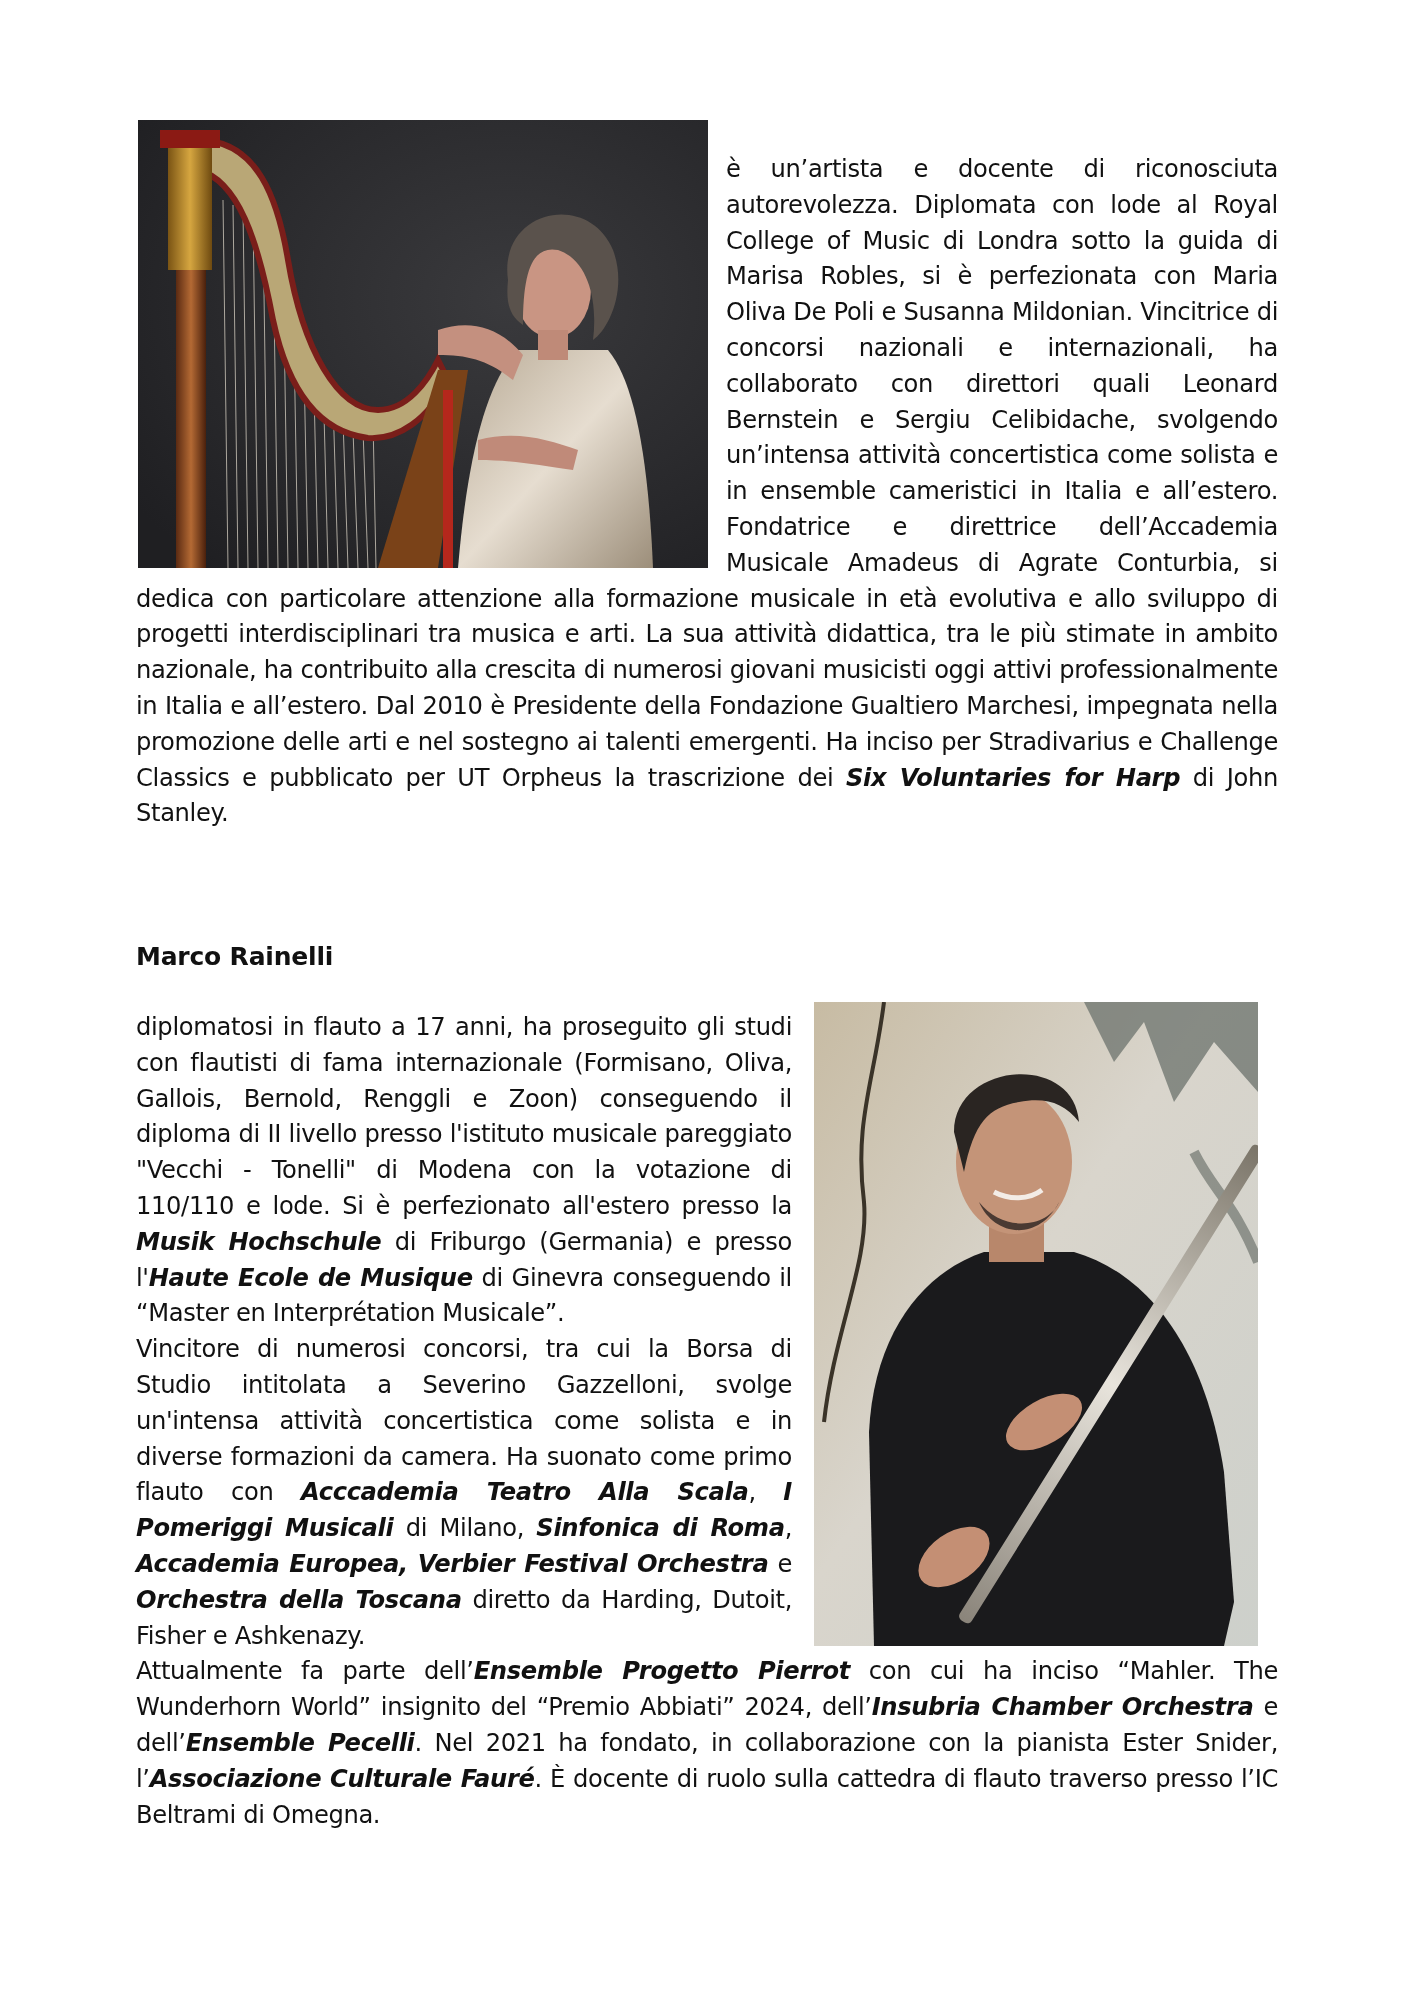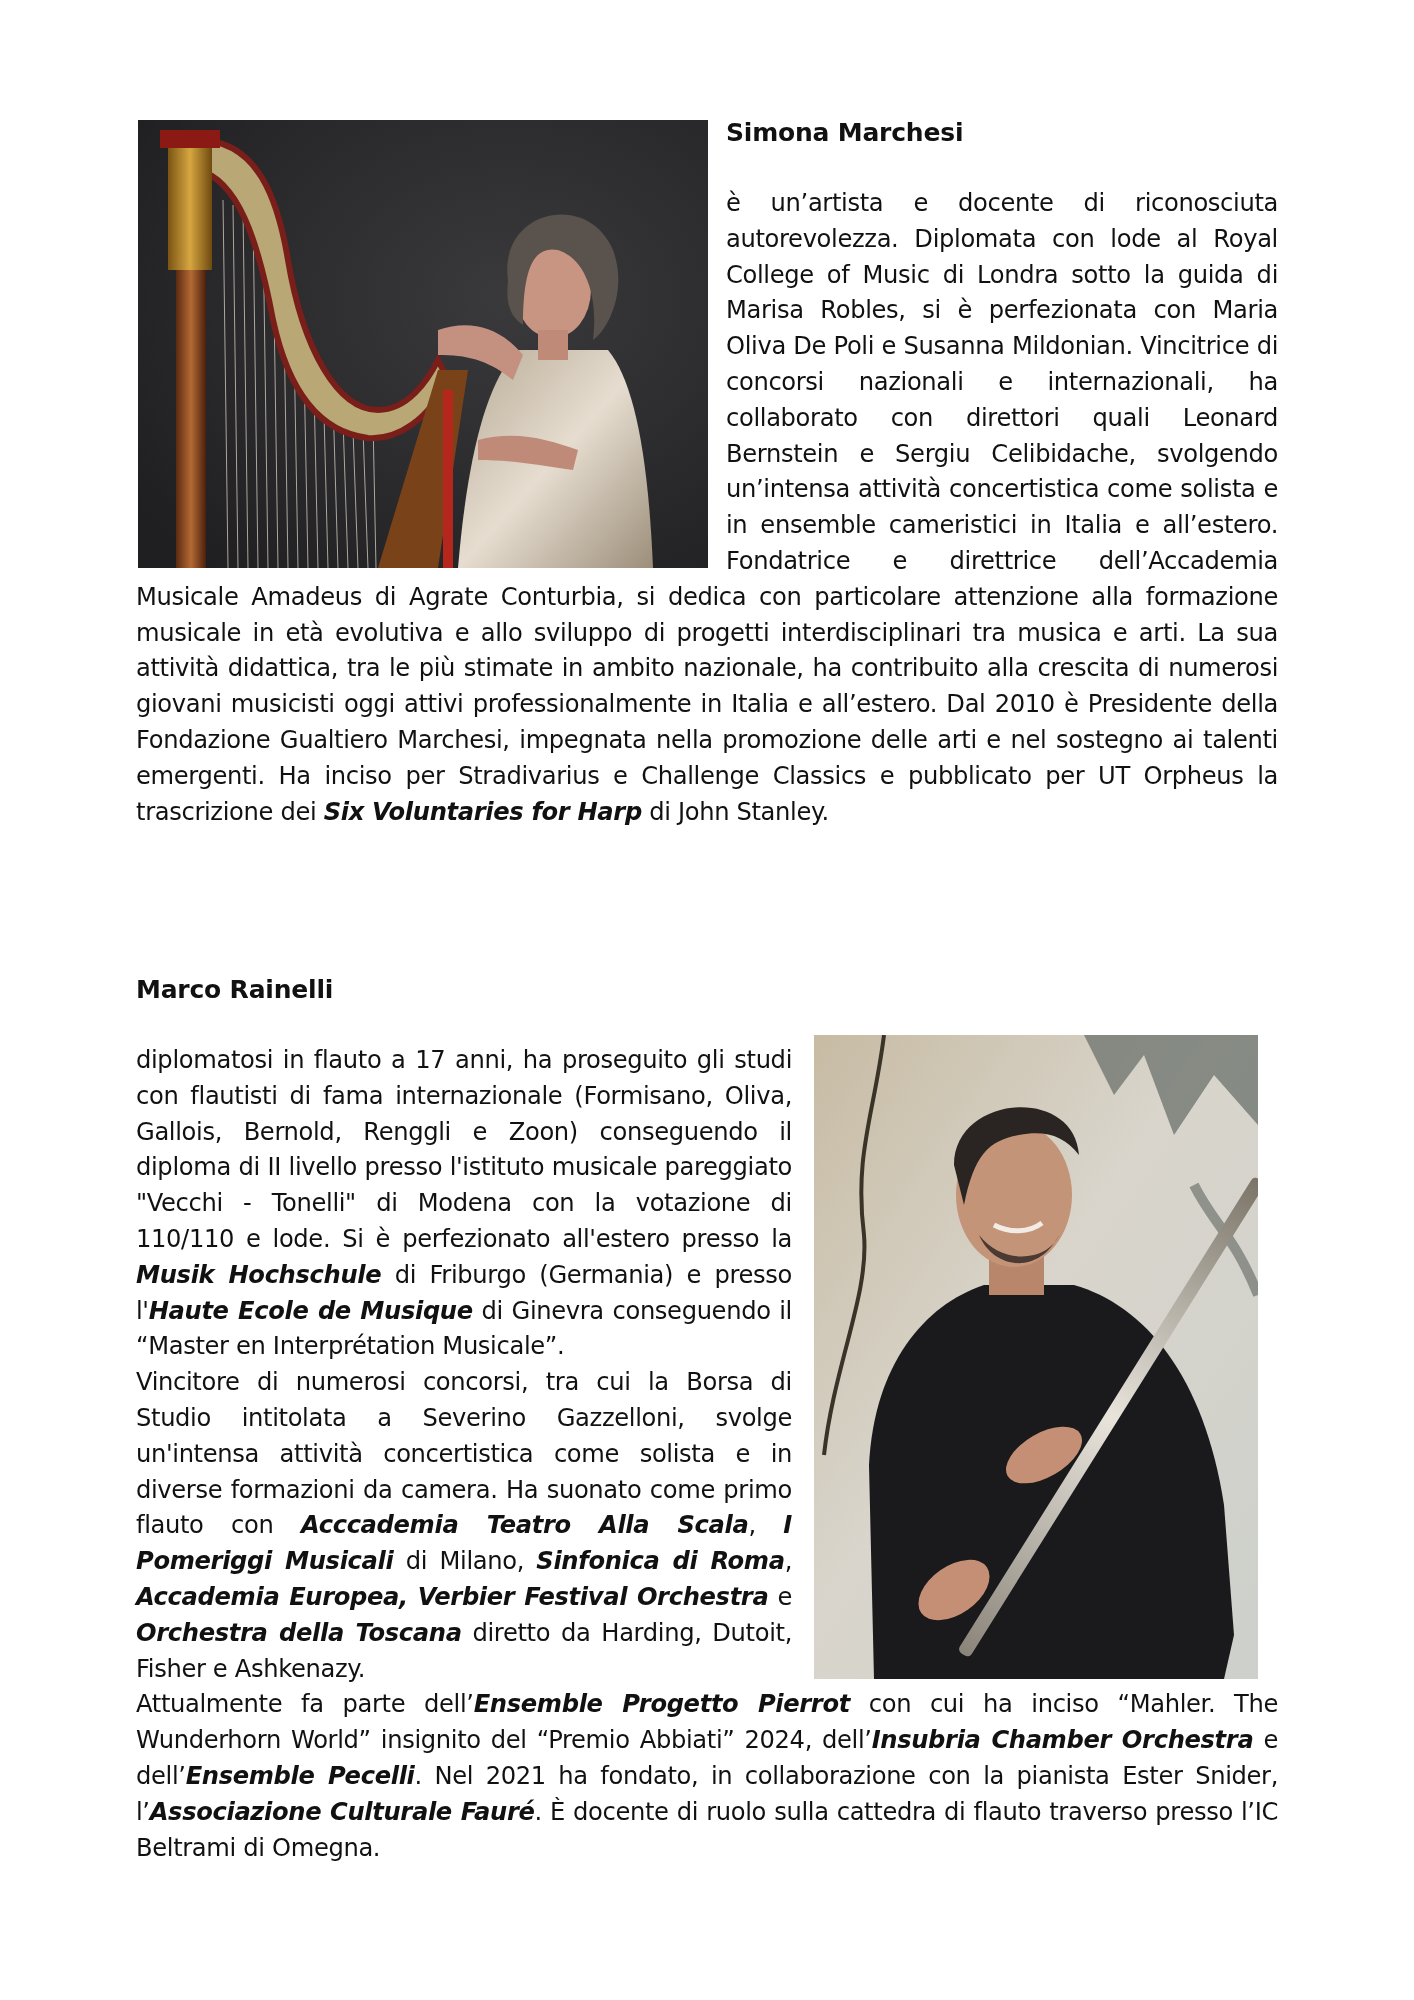--- a/index.html
+++ b/index.html
@@ -11,21 +11,21 @@
   .name { font-weight: bold; font-size: 25px; line-height: 34px; letter-spacing: -0.2px; }
   .text { font-size: 24.2px; line-height: 35.8px; text-align: justify; letter-spacing: -0.35px; word-spacing: 0px; }
   .text i { font-style: italic; font-weight: bold; }
   
   #bio-marchesi { top: 116px; }
   .photo { float: left; }
   .photo-harp { width: 570px; height: 448px; margin: 4px 18px 4px 2px; }
   #bio-marchesi .name { margin-left: 590px; height: 34px; }
   #bio-marchesi .spacer { height: 36px; }
   
-  #bio-rainelli { top: 973px; }
+  #bio-rainelli { top: 940px; }
   #bio-rainelli .name { height: 34px; }
   #bio-rainelli .spacer { height: 36px; }
   .photo-flute { float: right; width: 444px; height: 644px; margin: -8px 20px 6px 22px; }
   svg { display: block; }
 </style>
 </head>
 <body>
 
 <div class="page">
 
@@ -84,21 +84,20 @@
         <rect x="305" y="270" width="10" height="178" fill="#b5271c"></rect>
 
         <path d="M320 448 C 330 330, 350 260, 380 230 L 470 230 C 495 260, 510 330, 515 448 Z" fill="url(#dress)"></path>
         <ellipse cx="415" cy="170" rx="38" ry="48" fill="#c99583"></ellipse>
         <path d="M370 160 C 360 90, 450 70, 475 130 C 490 170, 470 210, 455 220 C 460 180, 450 140, 420 130 C 395 125, 385 150, 385 205 C 370 195, 368 180, 370 160 Z" fill="#5a524c"></path>
         <rect x="400" y="210" width="30" height="30" fill="#bf8a78"></rect>
         <path d="M300 210 C 330 200, 360 205, 385 235 L 375 260 C 350 240, 330 235, 300 235 Z" fill="#c4907f"></path>
         <path d="M340 320 C 380 310, 410 320, 440 330 L 435 350 C 400 345, 375 340, 340 340 Z" fill="#c08a79"></path>
       </svg>
     </div>
-    <h2 class="name">Simona Marchesi</h2>
     <div class="spacer"></div>
     <div class="bio-text">
         <p class="text"><span>è un’artista e docente di riconosciuta autorevolezza. Diplomata con lode al Royal College of Music di Londra sotto la guida di Marisa Robles, si è perfezionata con Maria Oliva De Poli e Susanna Mildonian. Vincitrice di concorsi nazionali e internazionali, ha collaborato con direttori quali Leonard Bernstein e Sergiu Celibidache, svolgendo un’intensa attività concertistica come solista e in ensemble cameristici in Italia e all’estero. Fondatrice e direttrice dell’Accademia Musicale Amadeus di Agrate Conturbia, si dedica con particolare attenzione alla formazione musicale in età evolutiva e allo sviluppo di progetti interdisciplinari tra musica e arti. La sua attività didattica, tra le più stimate in ambito nazionale, ha contribuito alla crescita di numerosi giovani musicisti oggi attivi professionalmente in Italia e all’estero. Dal 2010 è Presidente della Fondazione Gualtiero Marchesi, impegnata nella promozione delle arti e nel sostegno ai talenti emergenti. Ha inciso per Stradivarius e Challenge Classics e pubblicato per UT Orpheus la trascrizione dei </span><i>Six Voluntaries for Harp</i><span> di John Stanley.</span></p>
       </div>
   </section>
 
   <section class="bio" id="bio-rainelli">
     <h2 class="name">Marco Rainelli</h2>
     <div class="spacer"></div>
     <div class="photo-flute">

